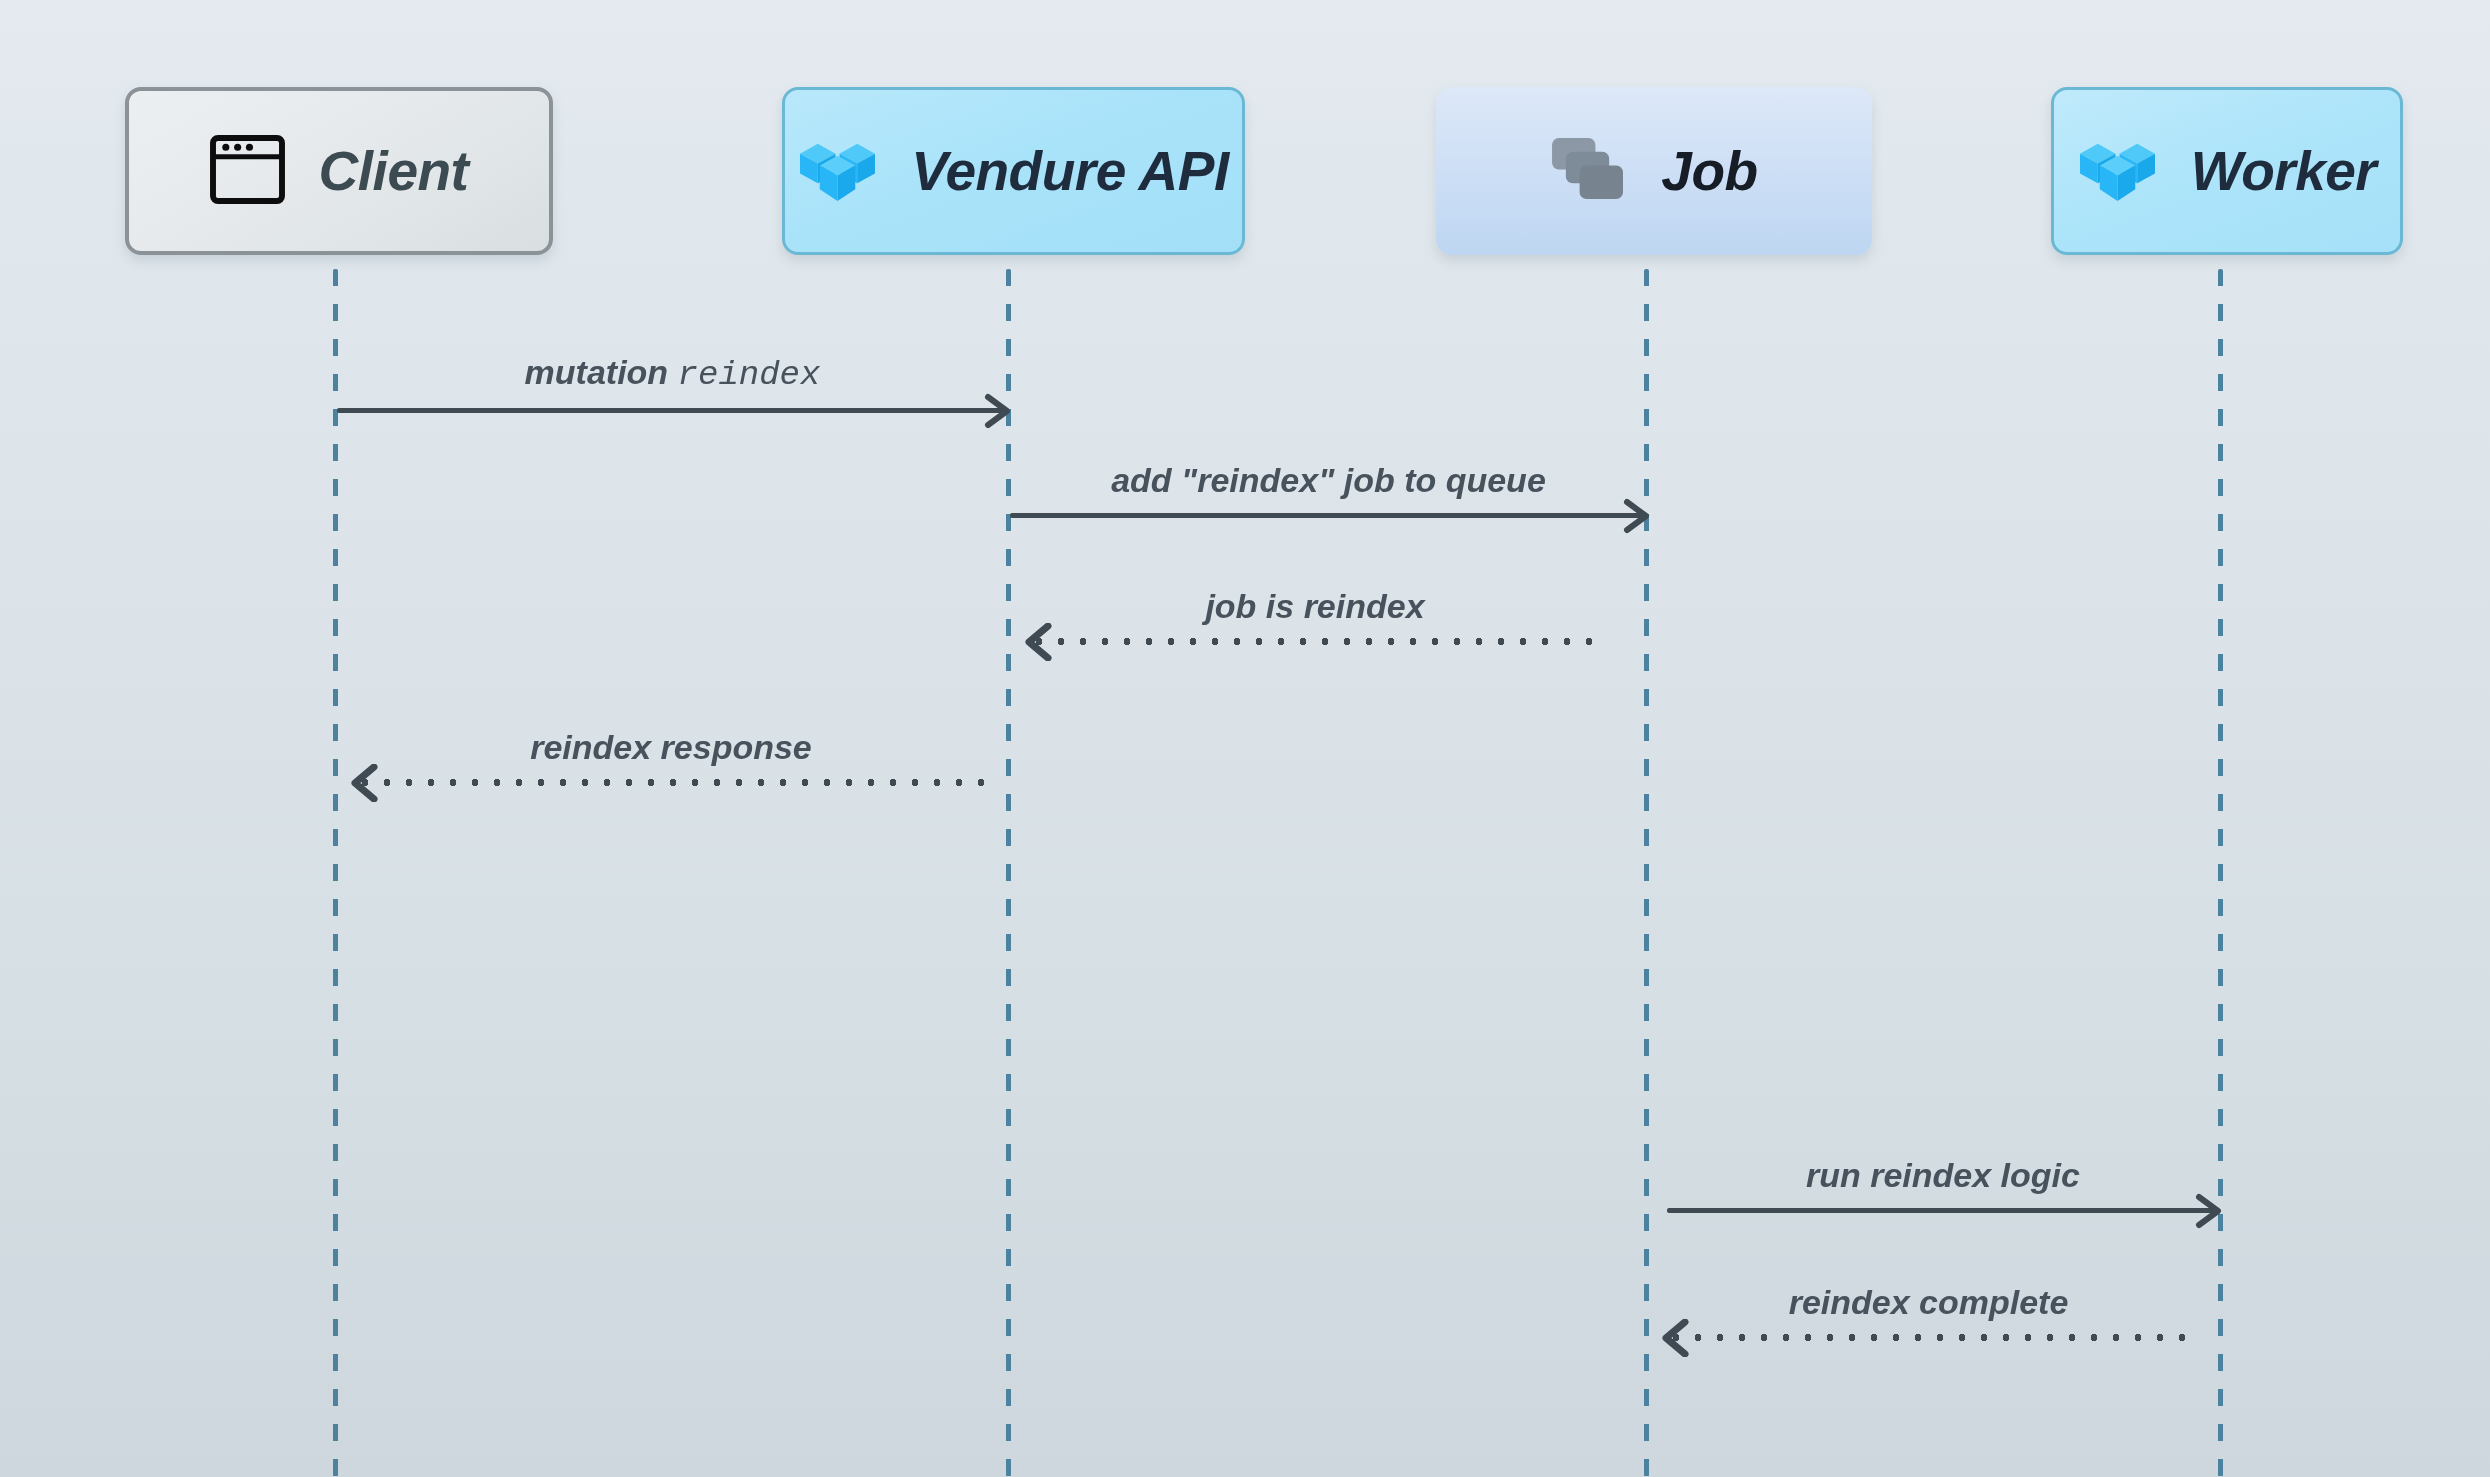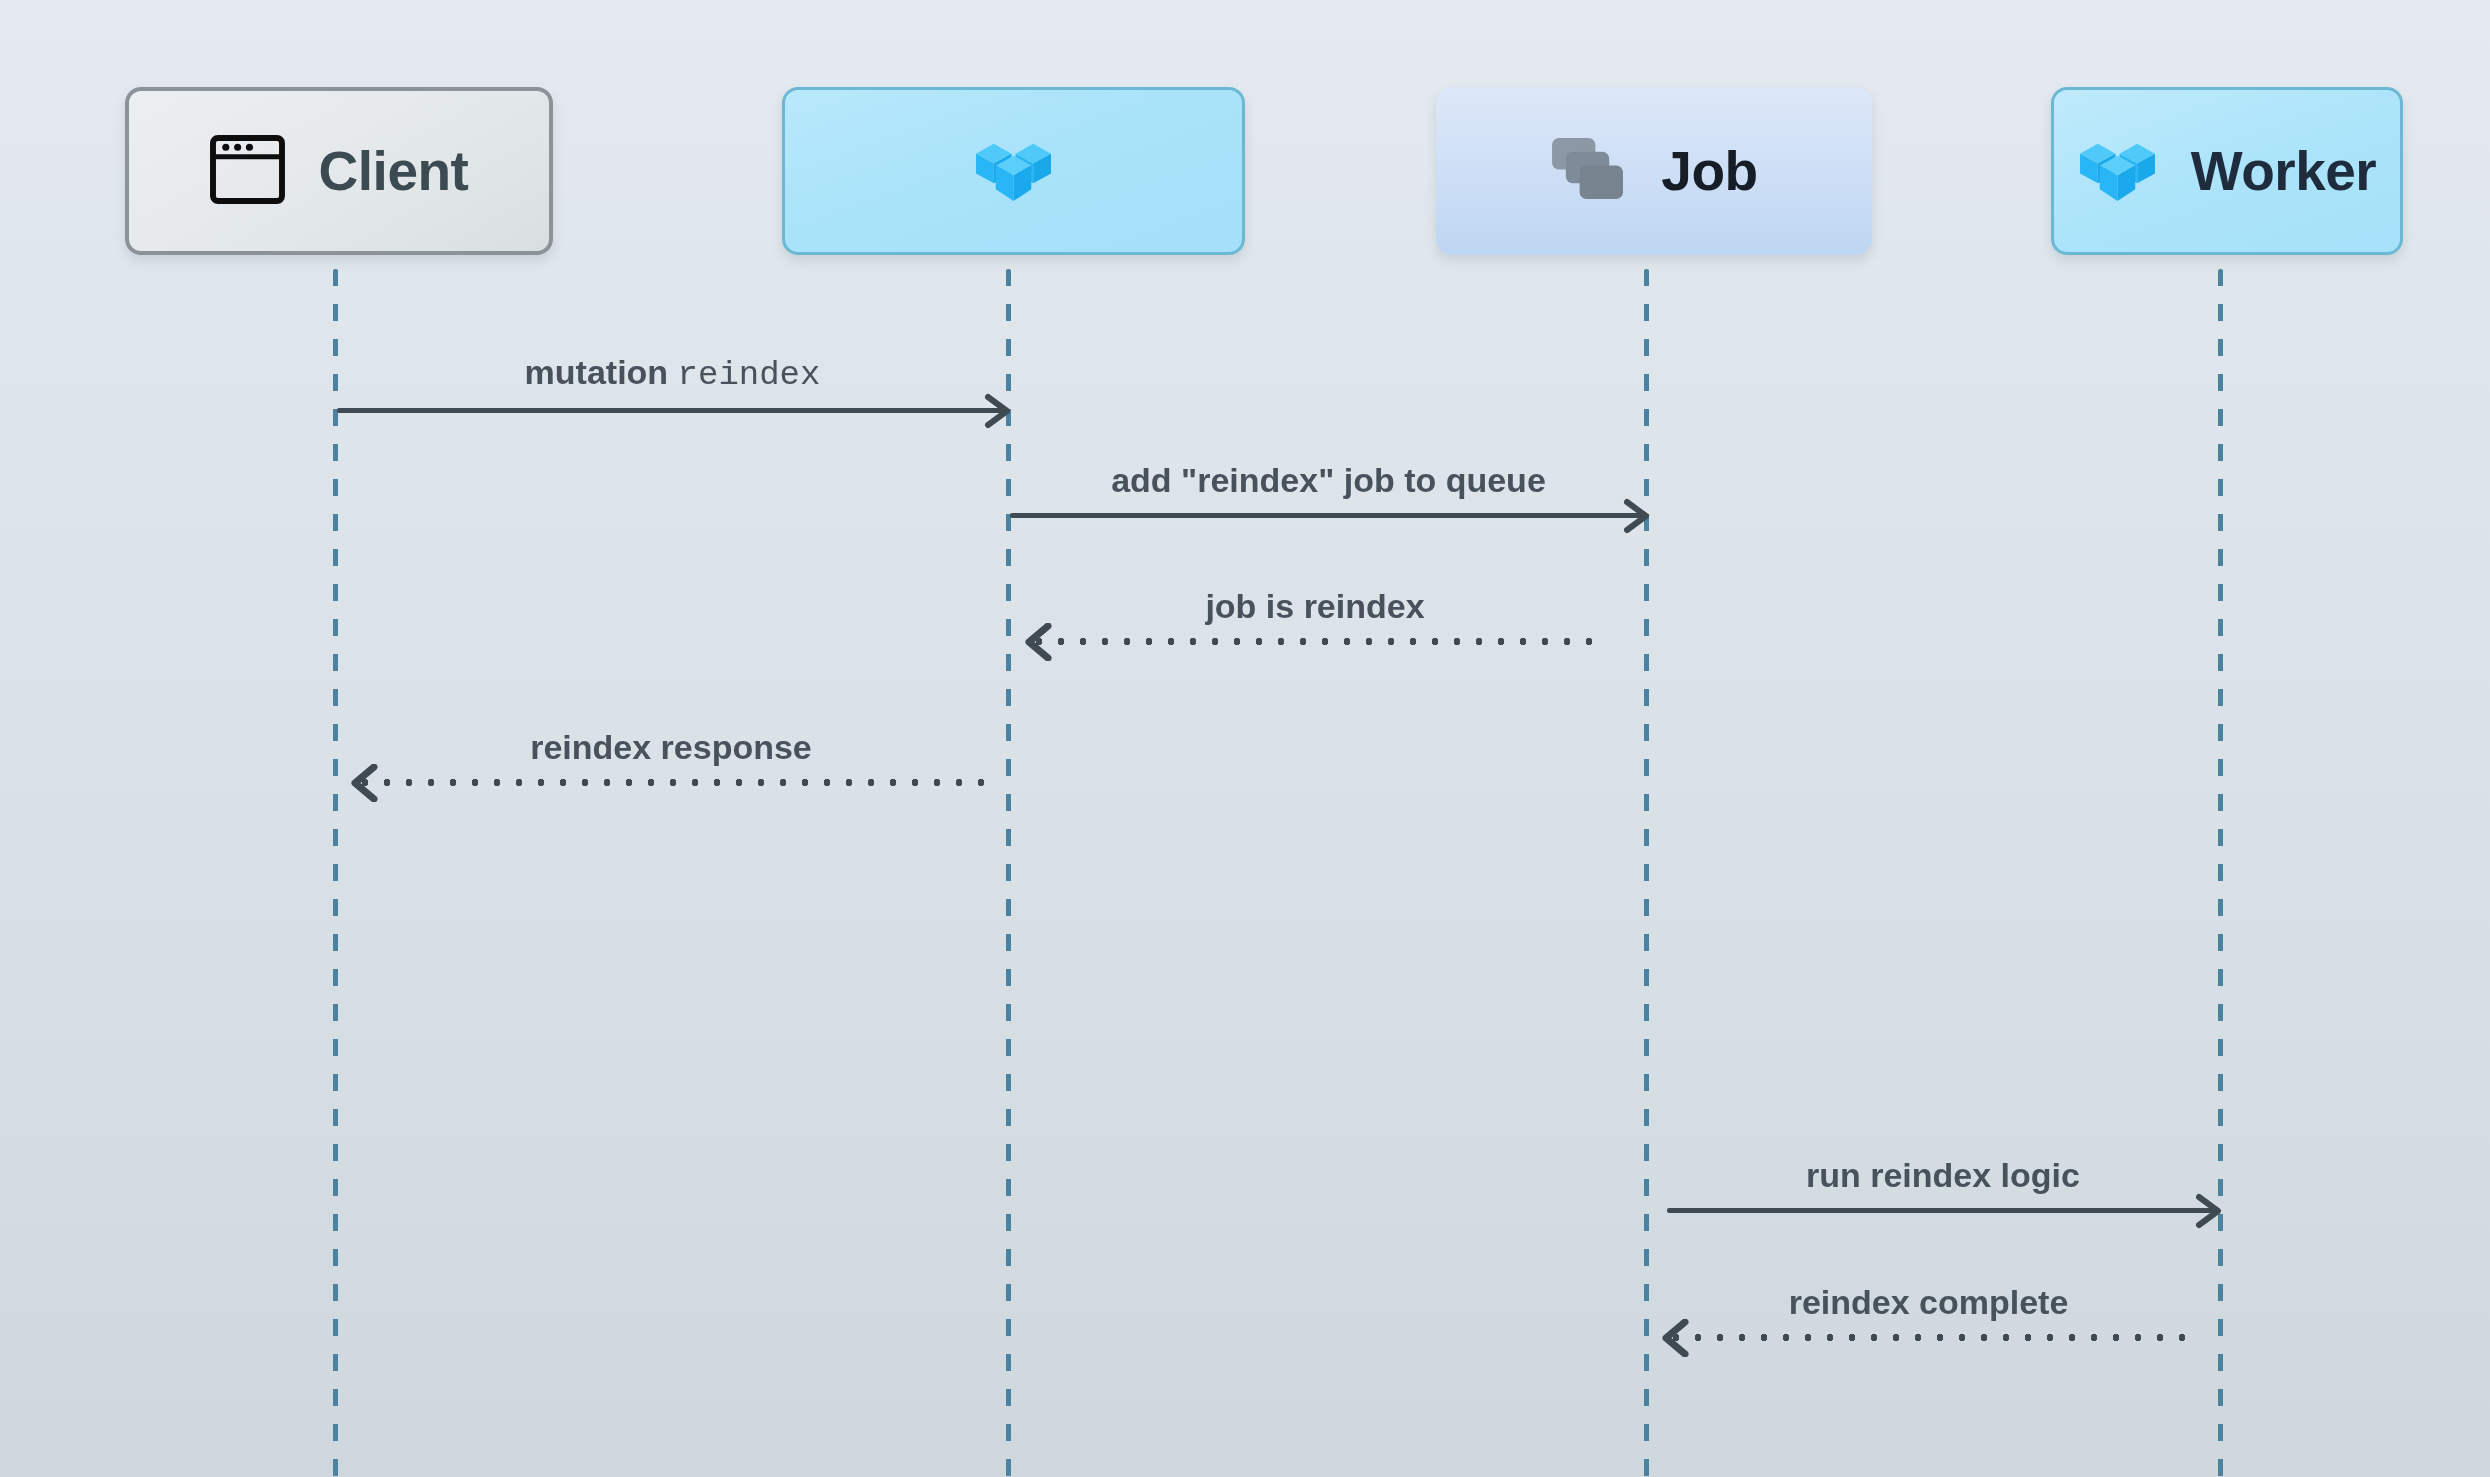--- a/index.html
+++ b/index.html
@@ -12,20 +12,21 @@
     height: 1477px;
     overflow: hidden;
     font-family: "Liberation Sans", sans-serif;
     background: linear-gradient(180deg, #e4eaf0 0%, #e0e7ec 18%, #dbe3e8 45%, #d5dee3 72%, #ced7dd 100%);
   }
 
   #diagram {
     position: relative;
     width: 2212px;
     height: 1477px;
+    font-style: italic;
   }
 
   
   .participant {
     position: absolute;
     top: 87px;
     height: 168px;
     border-radius: 16px;
     box-sizing: border-box;
     display: flex;
@@ -176,20 +177,21 @@
 
         <polygon points="42,20 60,10 78,20 60,30" fill="#4fc9f8"></polygon>
         <polygon points="42,20 60,30 60,50 42,40" fill="#29b6f6"></polygon>
         <polygon points="60,30 78,20 78,40 60,50" fill="#19a8ea"></polygon>
 
         <polygon points="22,32 40,22 58,32 40,42" fill="#5bcefa"></polygon>
         <polygon points="22,32 40,42 40,68 22,56" fill="#29b6f6"></polygon>
         <polygon points="40,42 58,32 58,56 40,68" fill="#1aa9ed"></polygon>
       </svg>
     </span>
+    <span class="plabel">Vendure API</span>
   </div>
 
   <div class="participant p-worker">
     <span class="picon">
       <svg width="79" height="71" viewBox="0 0 80 72" aria-hidden="true">
         <polygon points="2,20 20,10 38,20 20,30" fill="#4fc9f8"></polygon>
         <polygon points="2,20 20,30 20,50 2,40" fill="#29b6f6"></polygon>
         <polygon points="20,30 38,20 38,40 20,50" fill="#19a8ea"></polygon>
         <polygon points="42,20 60,10 78,20 60,30" fill="#4fc9f8"></polygon>
         <polygon points="42,20 60,30 60,50 42,40" fill="#29b6f6"></polygon>

